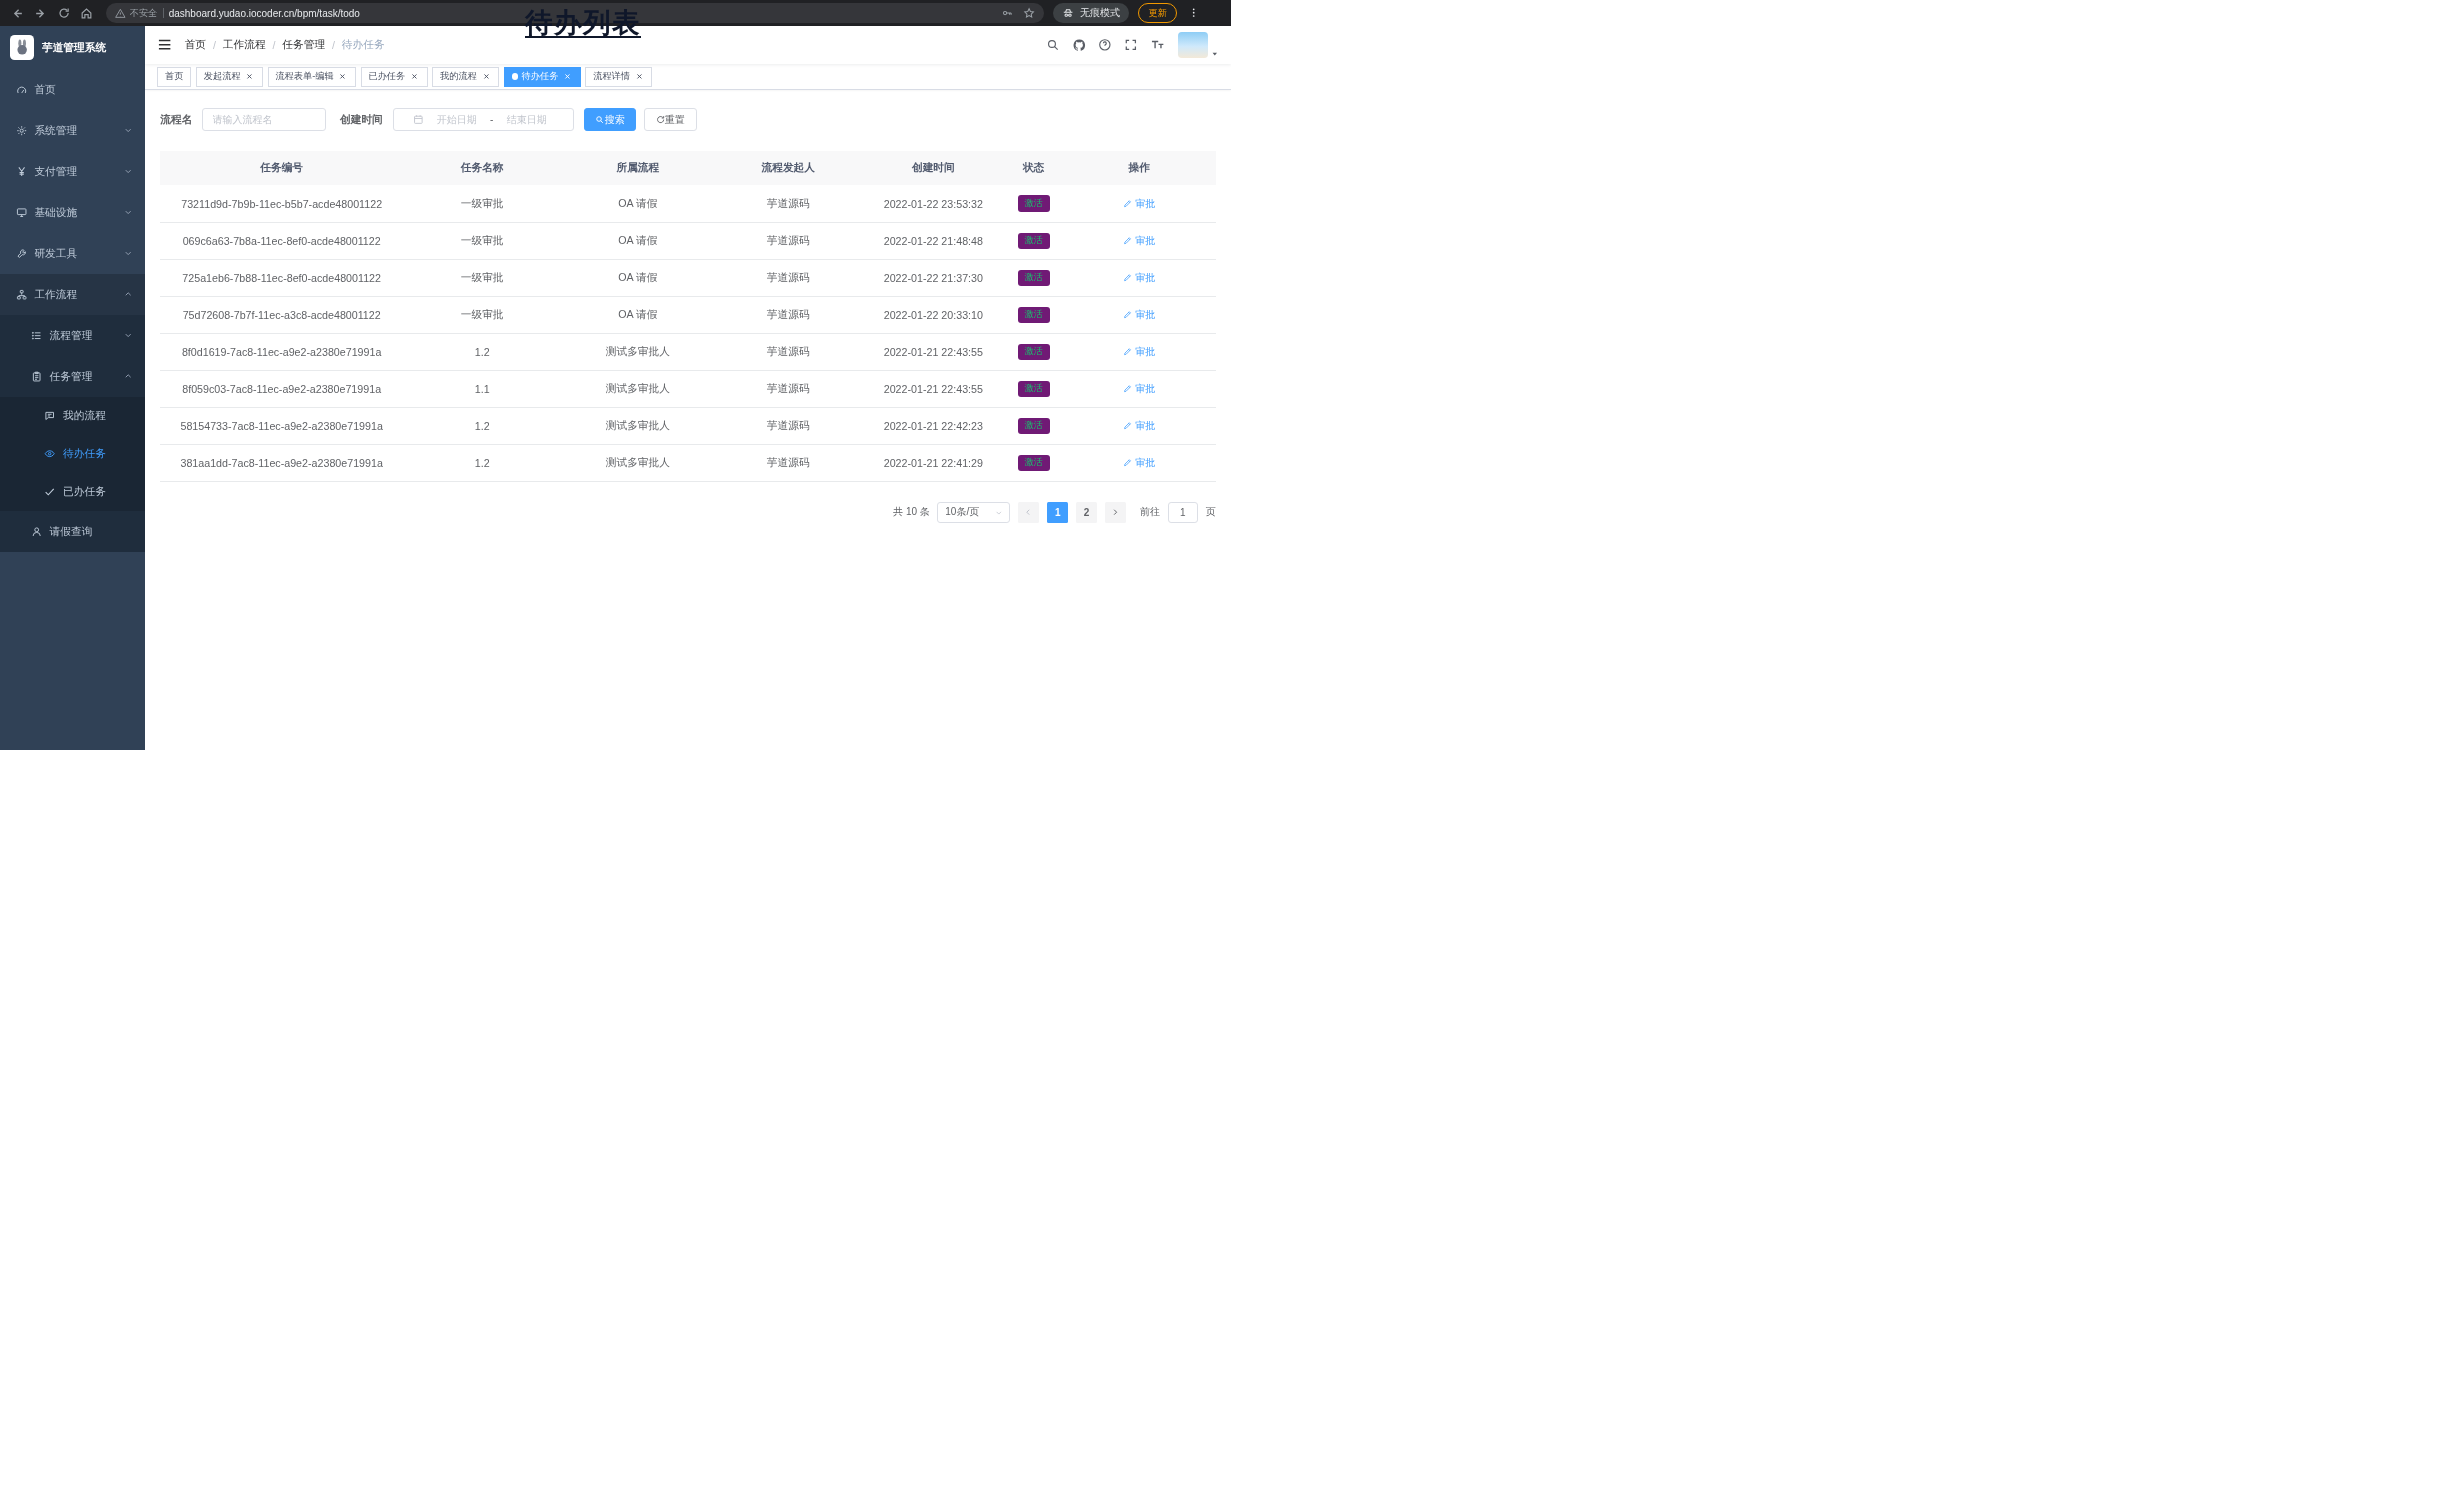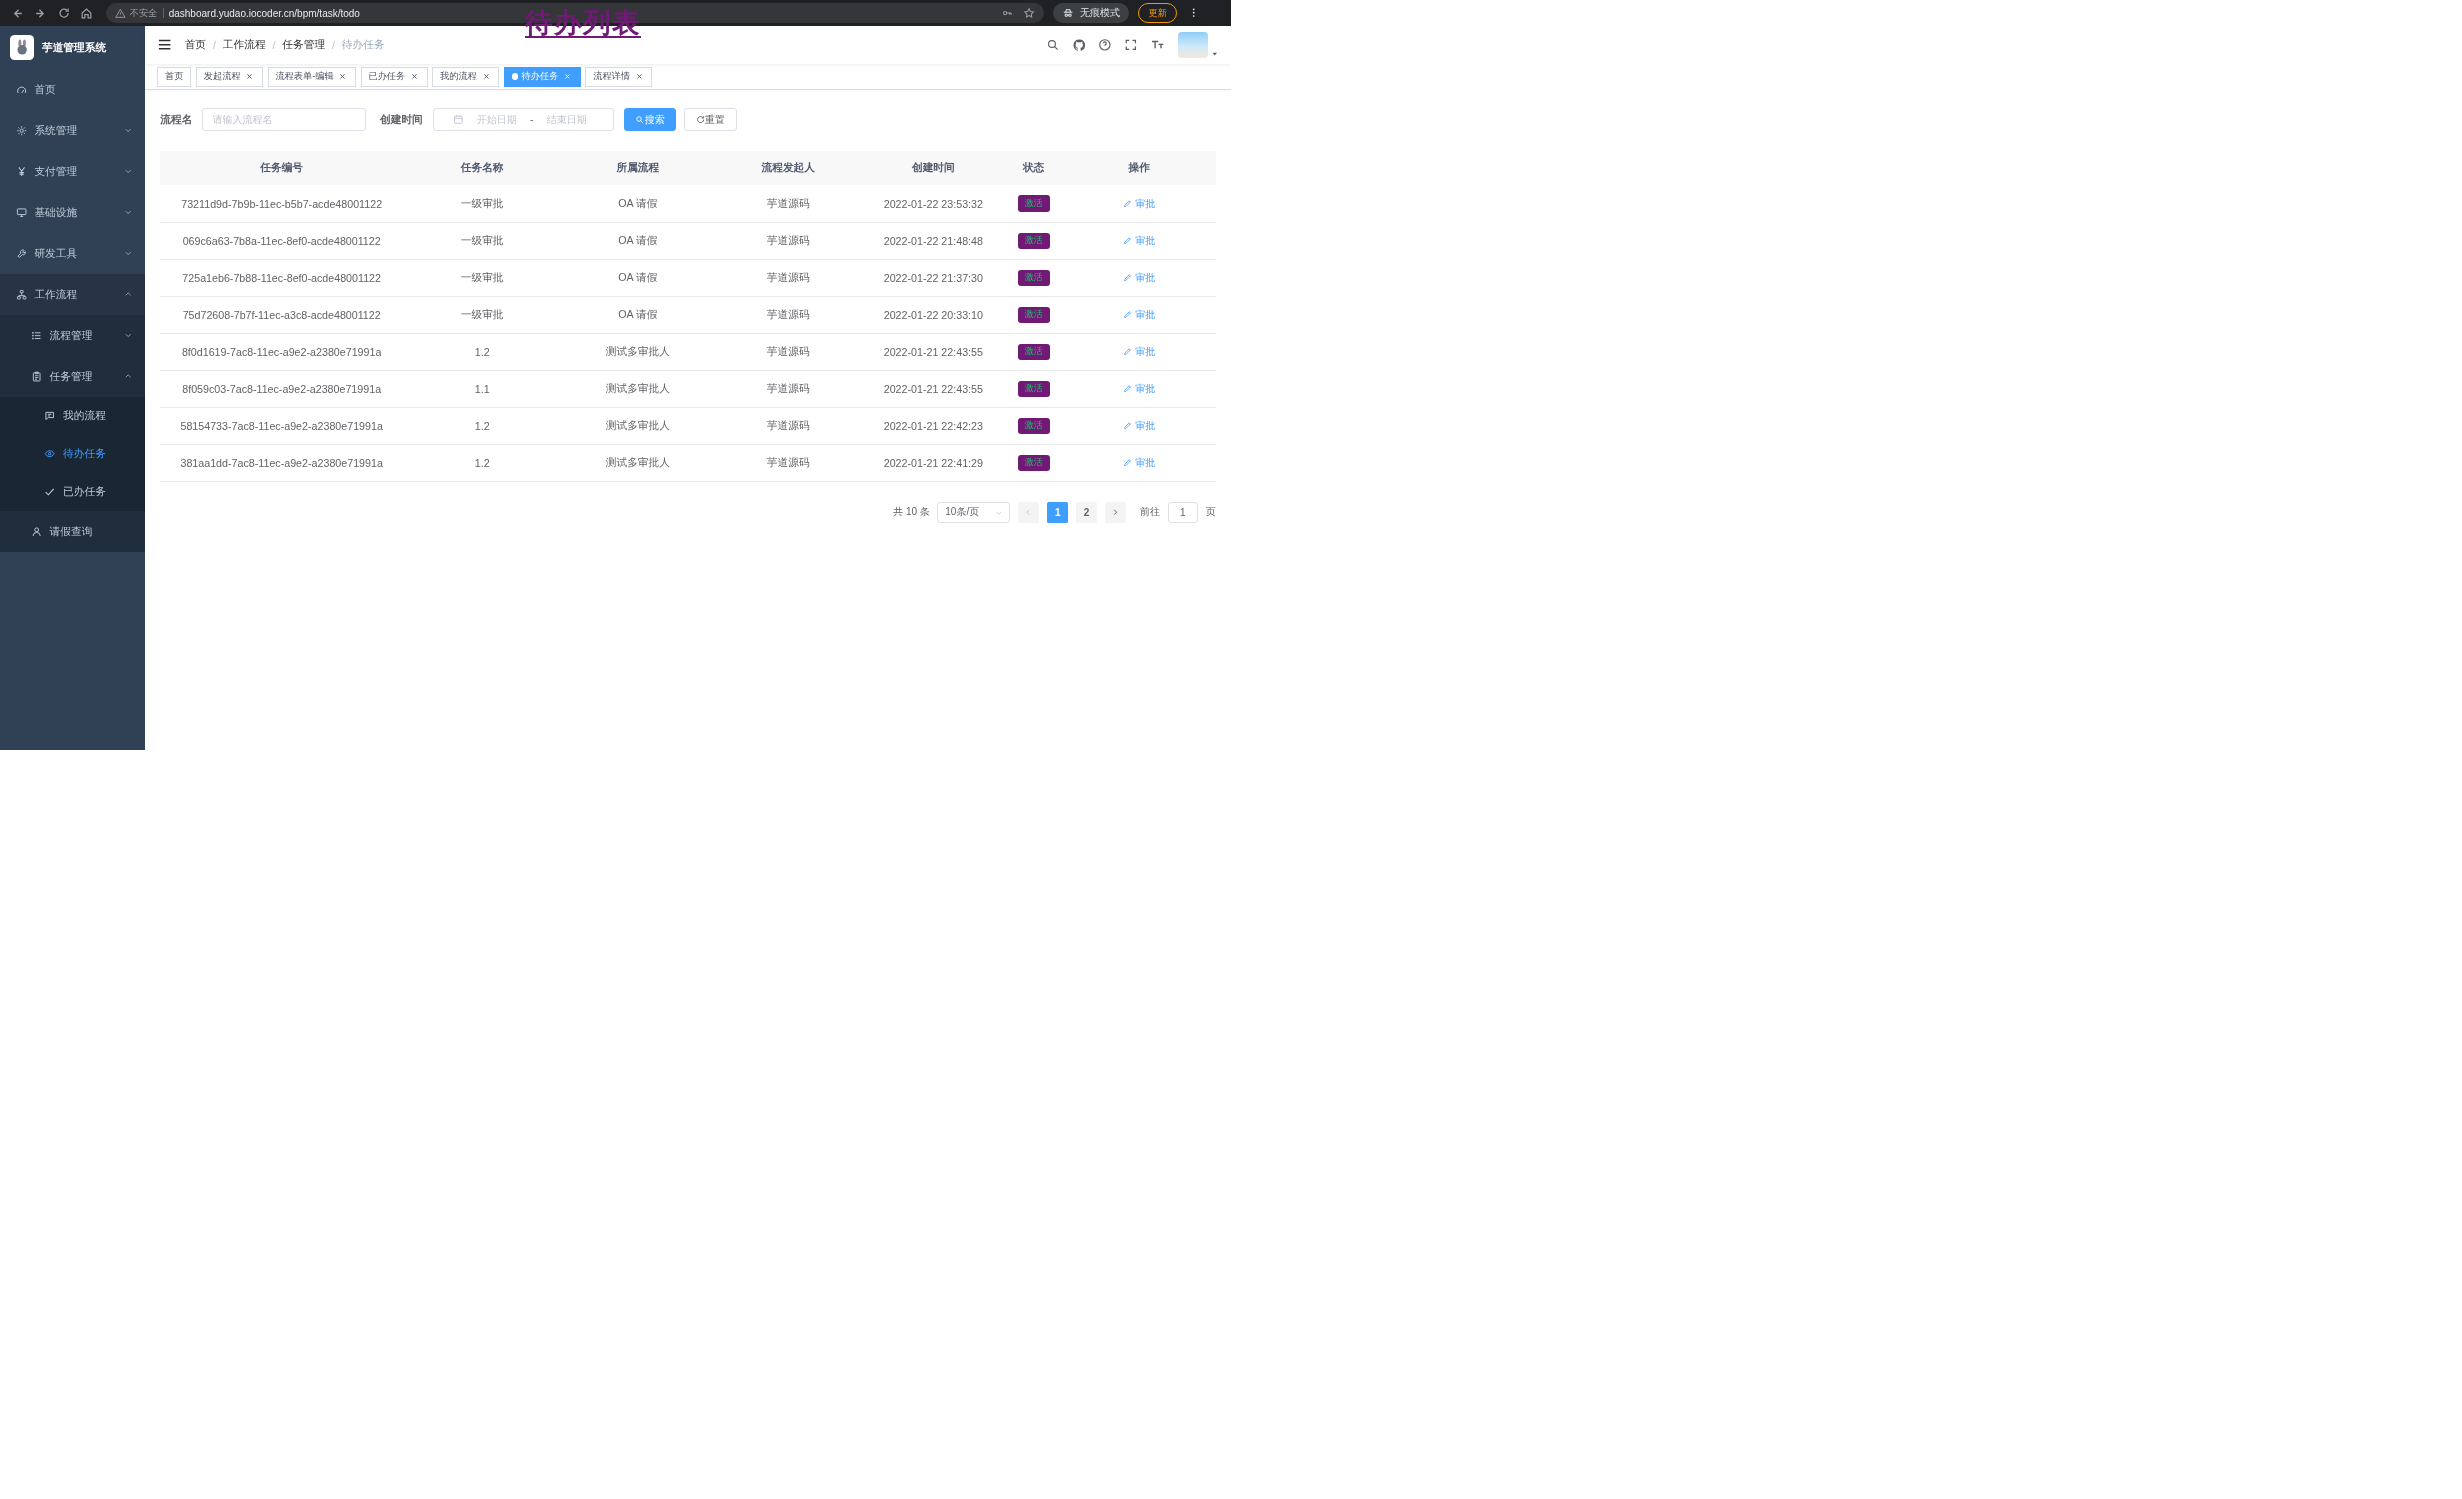--- a/index.html
+++ b/index.html
@@ -54,21 +54,21 @@
   .tag { height: 20px; display: inline-flex; align-items: center; gap: 3.8px; border: 0.8px solid #d8dce5; background: #fff; color: #495060; padding: 0 6.9px; font-size: 9.2px; cursor: pointer; white-space: nowrap; }
   .tag-active { background: #409eff; border-color: #409eff; color: #fff; }
   .tag-dot { width: 6.1px; height: 6.1px; border-radius: 50%; background: #fff; flex: none; }
   .tag-close { display: flex; align-items: center; justify-content: center; width: 10.7px; height: 10.7px; border-radius: 50%; }
 
   .content { padding: 18.3px 15.3px 0; flex: 1; }
 
   .filter-row { display: flex; align-items: center; margin-bottom: 20px; }
   .f-label { font-size: 10.7px; font-weight: 700; color: #606266; margin-right: 10px; white-space: nowrap; }
   .f-label2 { margin-left: 13.7px; }
-  .text-input { width: 164px; height: 23px; border: 0.8px solid #dcdfe6; border-radius: 3.1px; padding: 0 9.2px; font-size: 10px; color: #606266; outline: none; }
+  .text-input { width: 124px; height: 23px; border: 0.8px solid #dcdfe6; border-radius: 3.1px; padding: 0 9.2px; font-size: 10px; color: #606266; outline: none; }
   .text-input::placeholder { color: #c0c4cc; }
   .date-range { width: 181px; height: 23px; border: 0.8px solid #dcdfe6; border-radius: 3.1px; display: flex; align-items: center; padding: 0 19px; gap: 6.1px; font-size: 10px; cursor: pointer; }
   .date-ph { color: #c0c4cc; flex: 1; text-align: center; }
   .date-sep { color: #606266; }
   .cal-icon { color: #c0c4cc; flex: none; }
   .btn { height: 23px; padding: 0 10.7px; border-radius: 3.1px; font-size: 10px; display: inline-flex; align-items: center; gap: 0; cursor: pointer; }
   .btn-primary { background: #409eff; border: 0.8px solid #409eff; color: #fff; margin-left: 10px; }
   .btn-plain { background: #fff; border: 0.8px solid #dcdfe6; color: #606266; margin-left: 7.6px; }
 
   table.grid { width: 100%; border-collapse: collapse; table-layout: fixed; }
@@ -78,21 +78,21 @@
   .action-link { color: #409eff; font-size: 10px; display: inline-flex; align-items: center; gap: 3.1px; cursor: pointer; text-decoration: none; }
 
   .pagination { display: flex; align-items: center; justify-content: flex-end; margin-top: 20px; gap: 7.6px; font-size: 10px; color: #606266; }
   .page-select { width: 73px; height: 21.4px; border: 0.8px solid #dcdfe6; border-radius: 3.1px; display: flex; align-items: center; justify-content: space-between; padding: 0 6.9px; color: #606266; cursor: pointer; }
   .page-select .chev { color: #c0c4cc; }
   .page-btn { min-width: 21.4px; height: 21.4px; background: #f4f4f5; border-radius: 1.5px; display: flex; align-items: center; justify-content: center; font-weight: 600; color: #606266; cursor: pointer; padding: 0 3.1px; }
   .page-btn.active { background: #409eff; color: #fff; }
   .page-btn.disabled { color: #c0c4cc; cursor: default; }
   .goto-input { width: 30.5px; height: 21.4px; border: 0.8px solid #dcdfe6; border-radius: 3.1px; text-align: center; font-size: 10px; color: #606266; outline: none; }
 
-  .annotation { position: absolute; top: 4.6px; left: 525px; font-size: 27.5px; font-weight: 700; color: #701a75; z-index: 99; letter-spacing: 1.5px; text-decoration: underline; text-underline-offset: 3.8px; text-decoration-thickness: 2.3px; pointer-events: none; }
+  .annotation { position: absolute; top: 4.6px; left: 525px; font-size: 27.5px; font-weight: 700; color: #0f172a; z-index: 99; letter-spacing: 1.5px; text-decoration: underline; text-underline-offset: 3.8px; text-decoration-thickness: 2.3px; pointer-events: none; }
 </style>
 </head>
 <body>
 
 <div class="browser">
   <div class="nav-btn">
     <svg width="13" height="13" viewBox="0 0 24 24" fill="none" stroke="currentColor" stroke-width="2.4">
         <path d="M14 5l-7 7 7 7M7 12h13"></path>
       </svg>
   </div>

